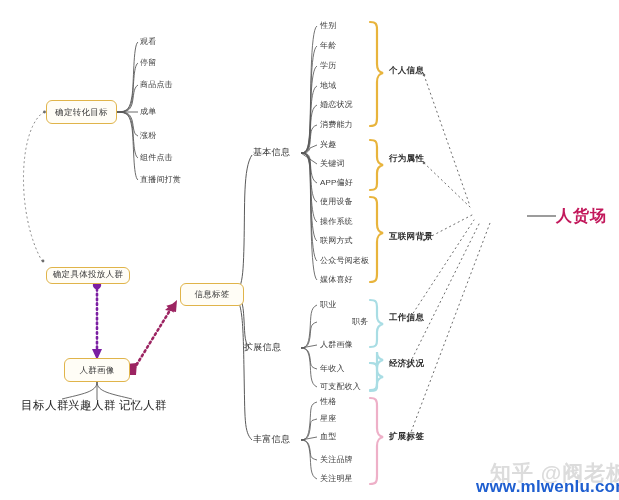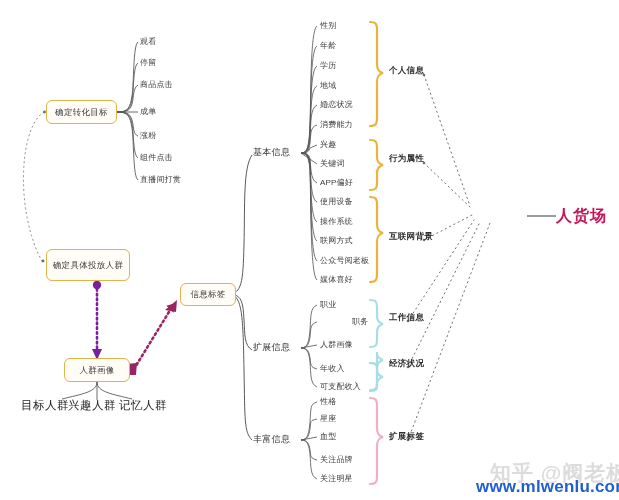--- a/index.html
+++ b/index.html
@@ -226,49 +226,49 @@
       <circle cx="408" cy="440" r="1.3"></circle>
     </g>
 
     <line x1="527" y1="216" x2="556" y2="216" stroke="#5a5a5a" stroke-width="1.2"></line>
   </svg>
 
   <div class="node-box" style="left:46px; top:100px; width:71px; height:24px;">
     <span>确定转化目标</span>
   </div>
 
-  <div class="node-box" style="left:46px; top:249px; width:84px; height:32px;">
+  <div class="node-box" style="left:46px; top:267px; width:84px; height:17px;font-family:Liberation Mono, monospace;">
     <span>确定具体投放人群</span>
   </div>
 
   <div class="node-box" style="left:64px; top:358px; width:66px; height:24px;">
     <span>人群画像</span>
   </div>
 
-  <div class="node-box" style="left:180px; top:283px; width:56px; height:23px;">
+  <div class="node-box" style="left:180px; top:283px; width:64px; height:23px;">
     <span>信息标签</span>
   </div>
 
 
   <div class="outcome" style="left:556px; top:208px;">人货场</div>
 
   <div class="leaf" style="left:140px; top:38px;">观看</div>
   <div class="leaf" style="left:140px; top:59px;">停留</div>
   <div class="leaf" style="left:140px; top:81px;">商品点击</div>
   <div class="leaf" style="left:140px; top:108px;">成单</div>
   <div class="leaf" style="left:140px; top:132px;">涨粉</div>
   <div class="leaf" style="left:140px; top:154px;">组件点击</div>
   <div class="leaf" style="left:140px; top:176px;">直播间打赏</div>
 
   <div class="persona-leaf" style="left:21px; top:400px;">目标人群</div>
   <div class="persona-leaf" style="left:68px; top:400px;">兴趣人群</div>
   <div class="persona-leaf" style="left:119px; top:400px;">记忆人群</div>
 
   <div class="mid-label" style="left:253px; top:148px;">基本信息</div>
-  <div class="mid-label" style="left:253px; top:343px;">扩展信息</div>
+  <div class="mid-label" style="left:244px; top:343px;">扩展信息</div>
   <div class="mid-label" style="left:253px; top:435px;">丰富信息</div>
 
   <div class="leaf" style="left:320px; top:22px;">性别</div>
   <div class="leaf" style="left:320px; top:42px;">年龄</div>
   <div class="leaf" style="left:320px; top:62px;">学历</div>
   <div class="leaf" style="left:320px; top:82px;">地域</div>
   <div class="leaf" style="left:320px; top:101px;">婚恋状况</div>
   <div class="leaf" style="left:320px; top:121px;">消费能力</div>
   <div class="leaf" style="left:320px; top:141px;">兴趣</div>
   <div class="leaf" style="left:320px; top:160px;">关键词</div>

